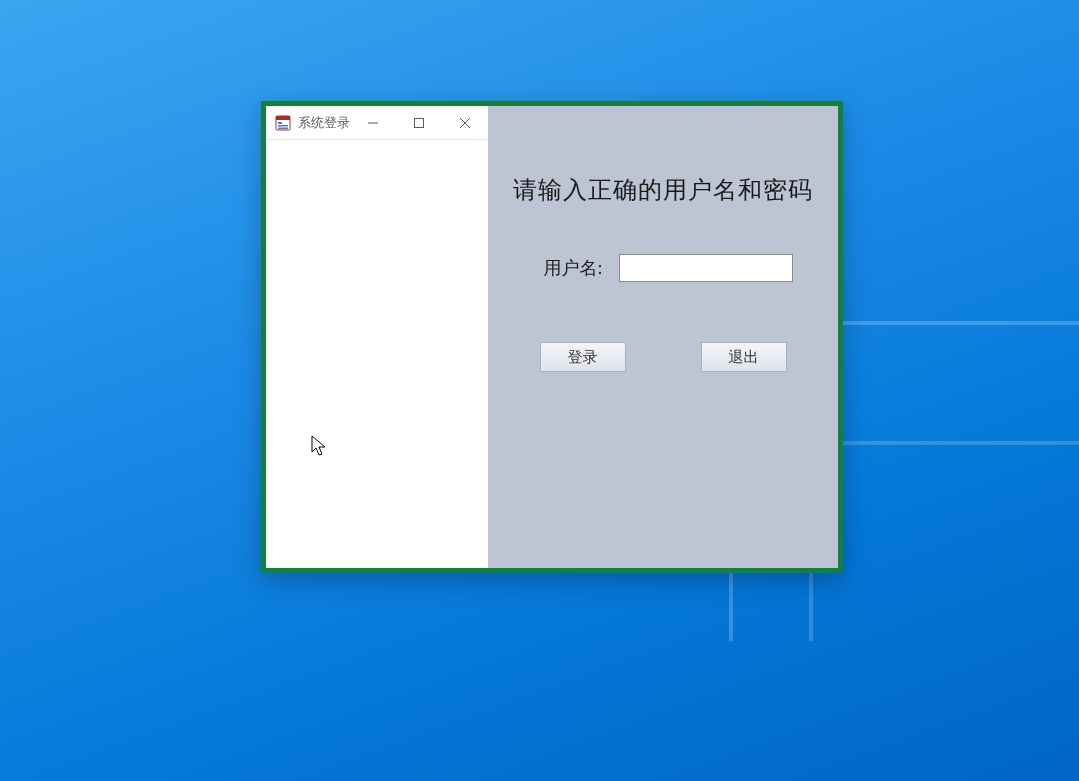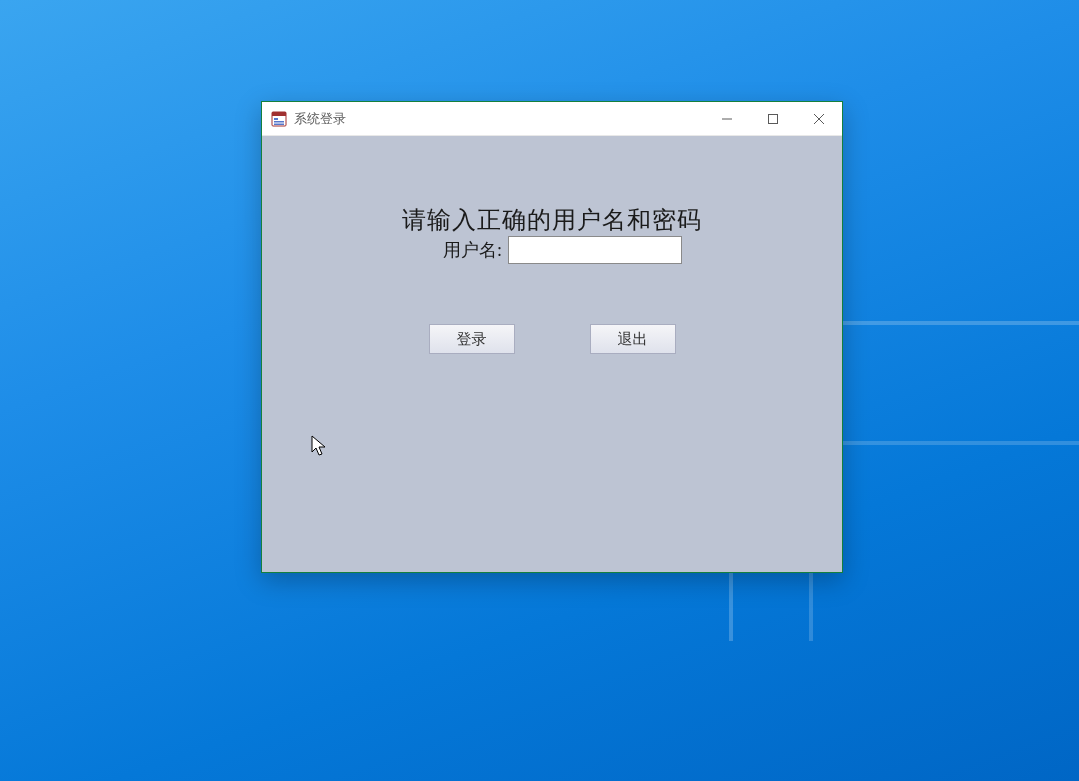--- a/index.html
+++ b/index.html
@@ -63,24 +63,23 @@
       height: 4px;
       background: rgba(255,255,255,0.5);
     }
     .window {
       position: absolute;
       left: 261px;
       top: 101px;
       width: 582px;
       height: 472px;
       background: #ffffff;
-      border: 1px solid #15803d;
+      border: 5px solid #15803d;
       box-shadow: 0 8px 24px rgba(0,0,0,0.25);
       display: flex;
-      flex-direction: column;
     }
     .titlebar {
       height: 34px;
       background: #ffffff;
       display: flex;
       align-items: center;
       border-bottom: 1px solid #e8e8e8;
     }
     .titlebar-icon {
       width: 18px;
@@ -123,32 +122,33 @@
       display: flex;
       flex-direction: column;
       align-items: center;
       padding-top: 68px;
     }
     .heading {
       font-family: Liberation Sans, sans-serif;
       font-size: 24px;
       color: #1a1a1a;
       letter-spacing: 1px;
+      margin-bottom: 48px;
     }
     .form-row {
       display: flex;
       align-items: center;
       margin-bottom: 40px;
     }
     .form-label {
       font-family: "SimSun", serif;
       font-size: 18px;
       color: #1a1a1a;
       width: 80px;
-      text-align: right;
+      text-align: center;
       margin-right: 6px;
     }
     .form-input {
       width: 174px;
       height: 28px;
       border: 1px solid #8a8a8a;
       background: #ffffff;
       font-size: 14px;
       padding: 2px 6px;
       outline: none;

